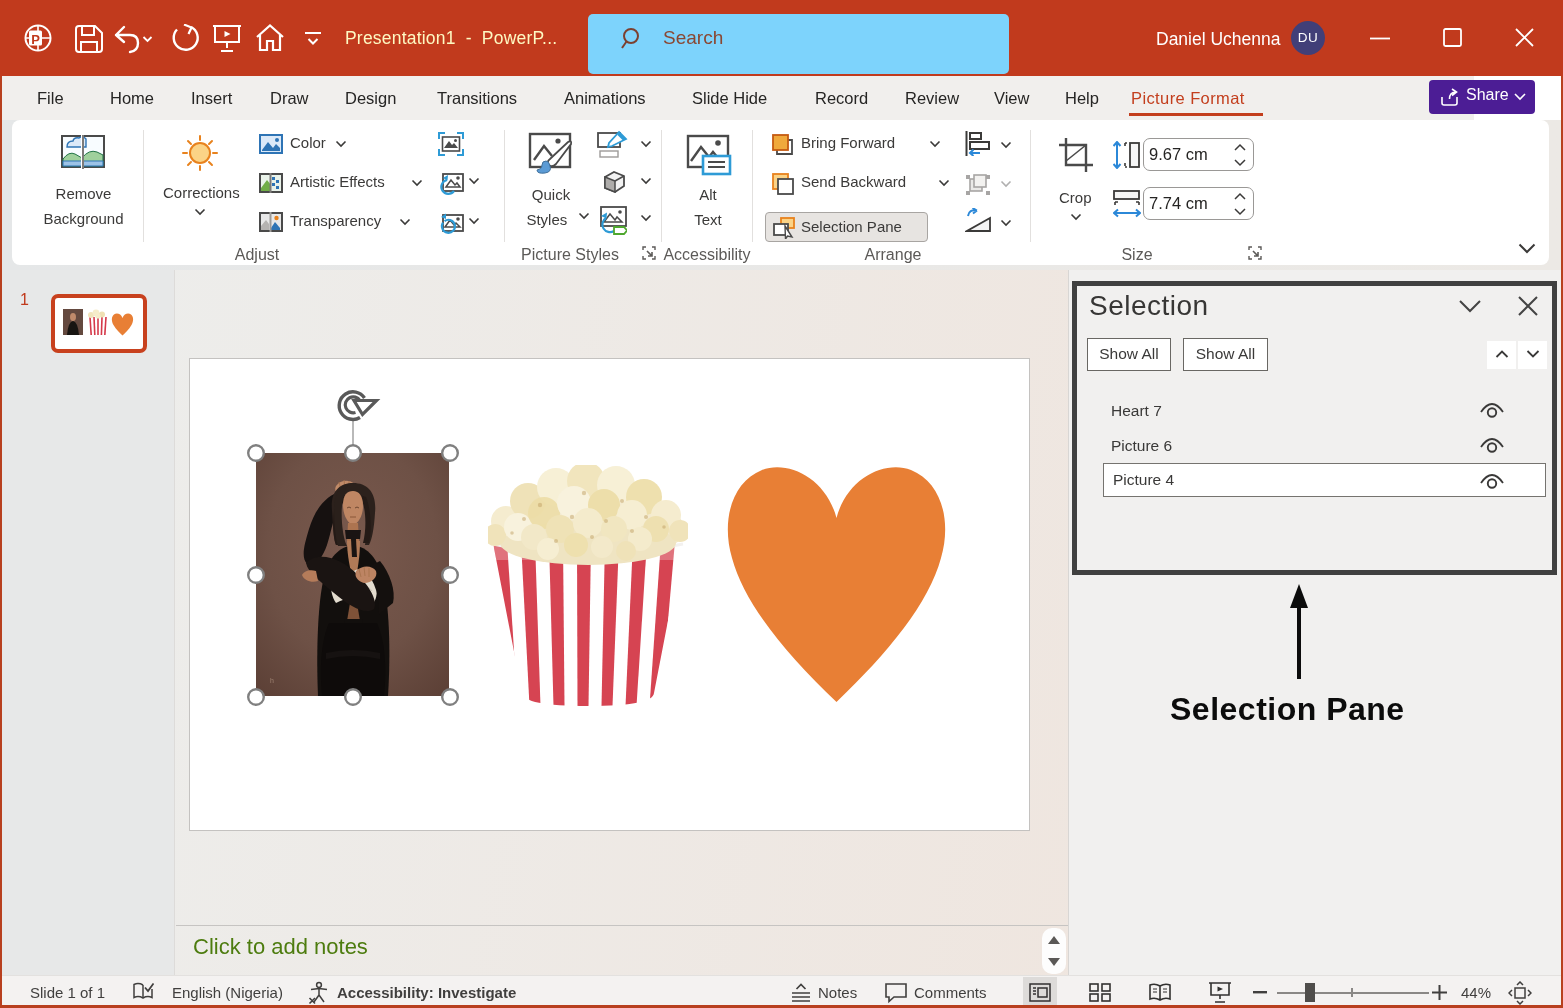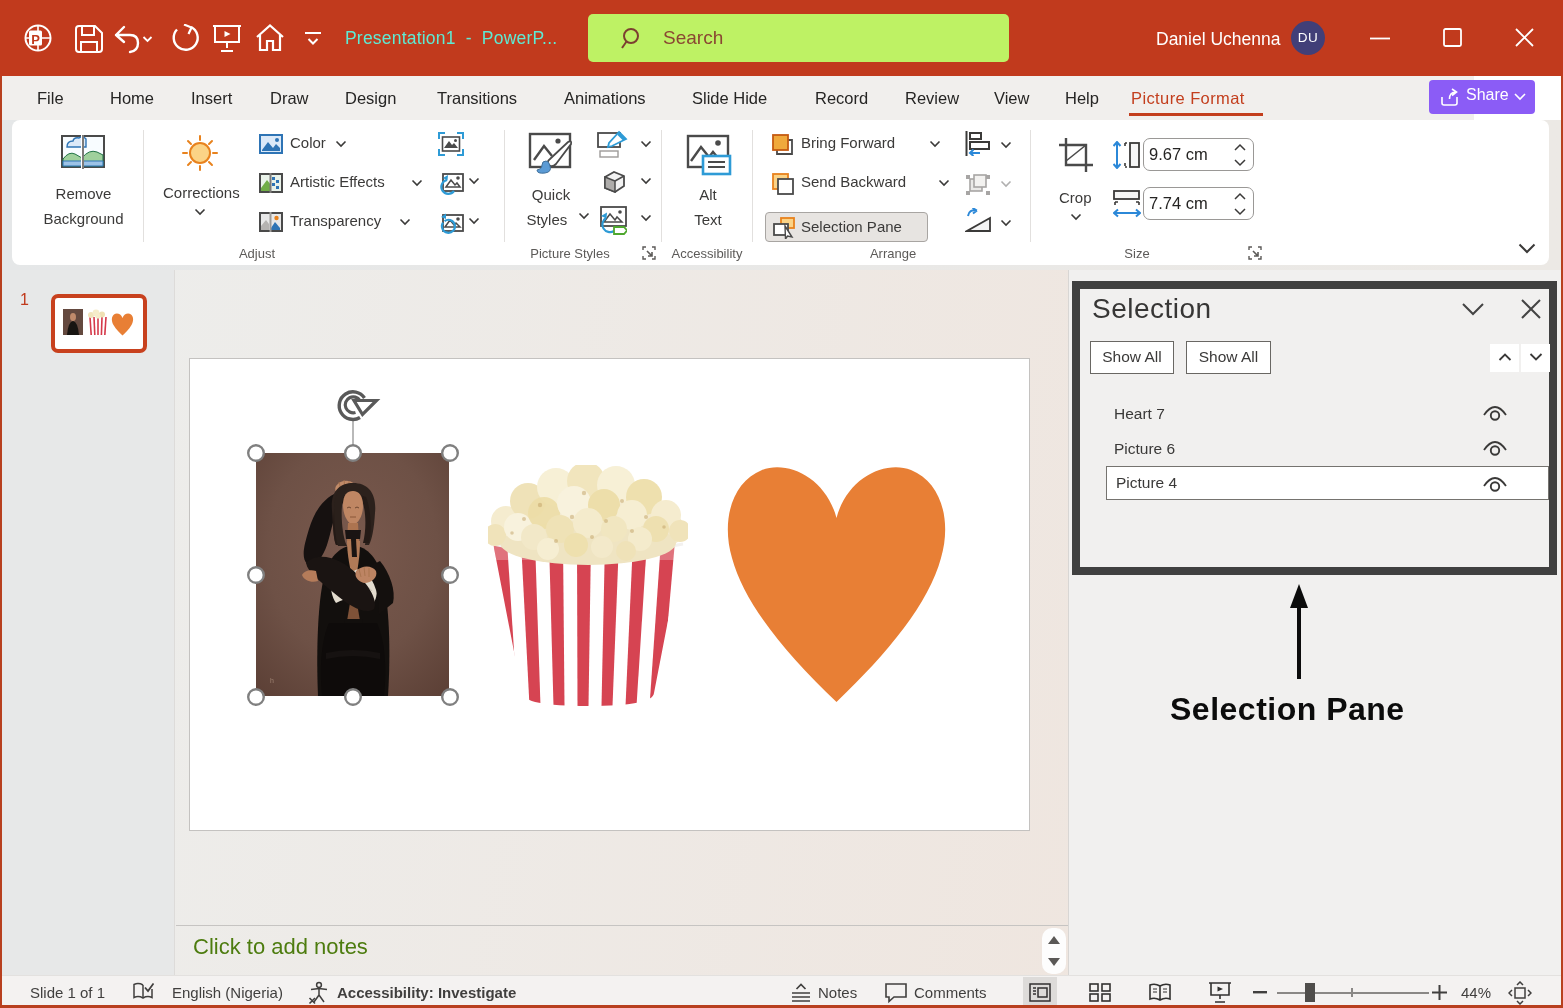--- a/index.html
+++ b/index.html
@@ -2,47 +2,47 @@
 <html><head>
 <meta charset="utf-8">
 <style>
   * { margin:0; padding:0; box-sizing:border-box; }
   html,body { width:1563px; height:1008px; overflow:hidden; }
   body { font-family:"Liberation Sans", sans-serif; position:relative; background:#fff; }
   .abs { position:absolute; }
   svg { display:block; }
   
   #titlebar { position:absolute; left:0; top:0; width:1563px; height:76px; background:#c13a1d; }
-  #titletext { position:absolute; left:345px; top:28px; color:#5eead4; font-size:17.5px; letter-spacing:.2px; }
-  #search { position:absolute; left:588px; top:14px; width:421px; height:48px; background:#bef264; border-radius:5px; }
+  #titletext { position:absolute; left:345px; top:28px; color:#fef9c3; font-size:17.5px; letter-spacing:.2px; }
+  #search { position:absolute; left:588px; top:14px; width:421px; height:60px; background:#7dd3fc; border-radius:5px; }
   #search .stext { position:absolute; left:75px; top:13px; font-size:19px; color:#8a4732; }
   #du { position:absolute; left:1291px; top:21px; width:34px; height:34px; border-radius:50%; background:#413f78; color:#fff; font-size:13.5px; text-align:center; line-height:34px; letter-spacing:.5px; }
   
   #menubar { position:absolute; left:0; top:76px; width:1474px; height:44px; background:#f1efed; }
   .tab { position:absolute; top:0; height:44px; line-height:44px; font-size:16.5px; color:#262524; white-space:nowrap; }
   #pftab { color:#c33e1d; }
   #pfu { position:absolute; left:1129px; top:113px; width:134px; height:3px; background:#c33e1d; }
-  #sharebtn { position:absolute; left:1429px; top:4px; width:106px; height:34px; background:#8b5cf6; border-radius:4px; color:#fff; font-size:16px; }
+  #sharebtn { position:absolute; left:1429px; top:4px; width:106px; height:34px; background:#4c1d95; border-radius:4px; color:#fff; font-size:16px; }
   
   #ribbonbg { position:absolute; left:0; top:120px; width:1563px; height:150px; background:linear-gradient(to right,#e5e7e8,#ece9e5); }
   #ribbon { position:absolute; left:12px; top:120px; width:1537px; height:145px; background:#ffffff; border-radius:8px; }
   .rlabel { position:absolute; font-size:15px; color:#3b3a39; white-space:nowrap; }
   .rbig { text-align:center; line-height:25px; }
-  .glabel { position:absolute; font-size:13px; color:#5c5a58; white-space:nowrap; transform:translateX(-50%); }
+  .glabel { position:absolute; font-size:16px; color:#5c5a58; white-space:nowrap; transform:translateX(-50%); }
   .vsep { position:absolute; top:130px; width:1px; height:112px; background:#e2e0de; }
   .chev { stroke:#3b3a39; stroke-width:1.6; fill:none; }
   
   #canvas { position:absolute; left:0; top:270px; width:1563px; height:705px; background:linear-gradient(100deg,#ededeb 8%, #efe5de 78%); }
   #leftpanel { position:absolute; left:0; top:270px; width:175px; height:705px; background:#e7e8e8; border-right:1px solid #dddbd9; }
   #rightpanel { position:absolute; left:1068px; top:270px; width:495px; height:705px; background:#f1f0ef; border-left:1px solid #d8d6d4; }
   #slide { position:absolute; left:189px; top:358px; width:841px; height:473px; background:#fff; border:1px solid #c4c2c0; }
   #notesline { position:absolute; left:176px; top:925px; width:892px; height:1px; background:#c6c4c2; }
   #notestext { position:absolute; left:193px; top:934px; font-size:22px; color:#4d7c0f; }
   
-  #selpane { position:absolute; left:1072px; top:281px; width:485px; height:294px; background:#f1f0ef; border:8px solid #404040; }
+  #selpane { position:absolute; left:1072px; top:281px; width:485px; height:294px; background:#f1f0ef; border:5px solid #404040; }
   #seltitle { position:absolute; left:12px; top:4px; font-size:28px; color:#373635; letter-spacing:.5px; }
   .selbtn { position:absolute; top:52px; height:33px; background:#fff; border:1.5px solid #696763; font-size:15.5px; color:#3a3938; text-align:center; line-height:30px; }
   .selrow { position:absolute; left:34px; font-size:15.5px; color:#3a3938; }
   
   #statusbar { position:absolute; left:0; top:975px; width:1563px; height:33px; background:#f4f2f1; border-top:1px solid #e3e1df; font-size:15px; color:#403f3e; }
   
   #wb-l { position:absolute; left:0; top:76px; width:2px; height:932px; background:#b8401f; }
   #wb-r { position:absolute; left:1561px; top:76px; width:2px; height:932px; background:#b8401f; }
   #wb-b { position:absolute; left:0; top:1005px; width:1563px; height:3px; background:#b8401f; }
 </style>

